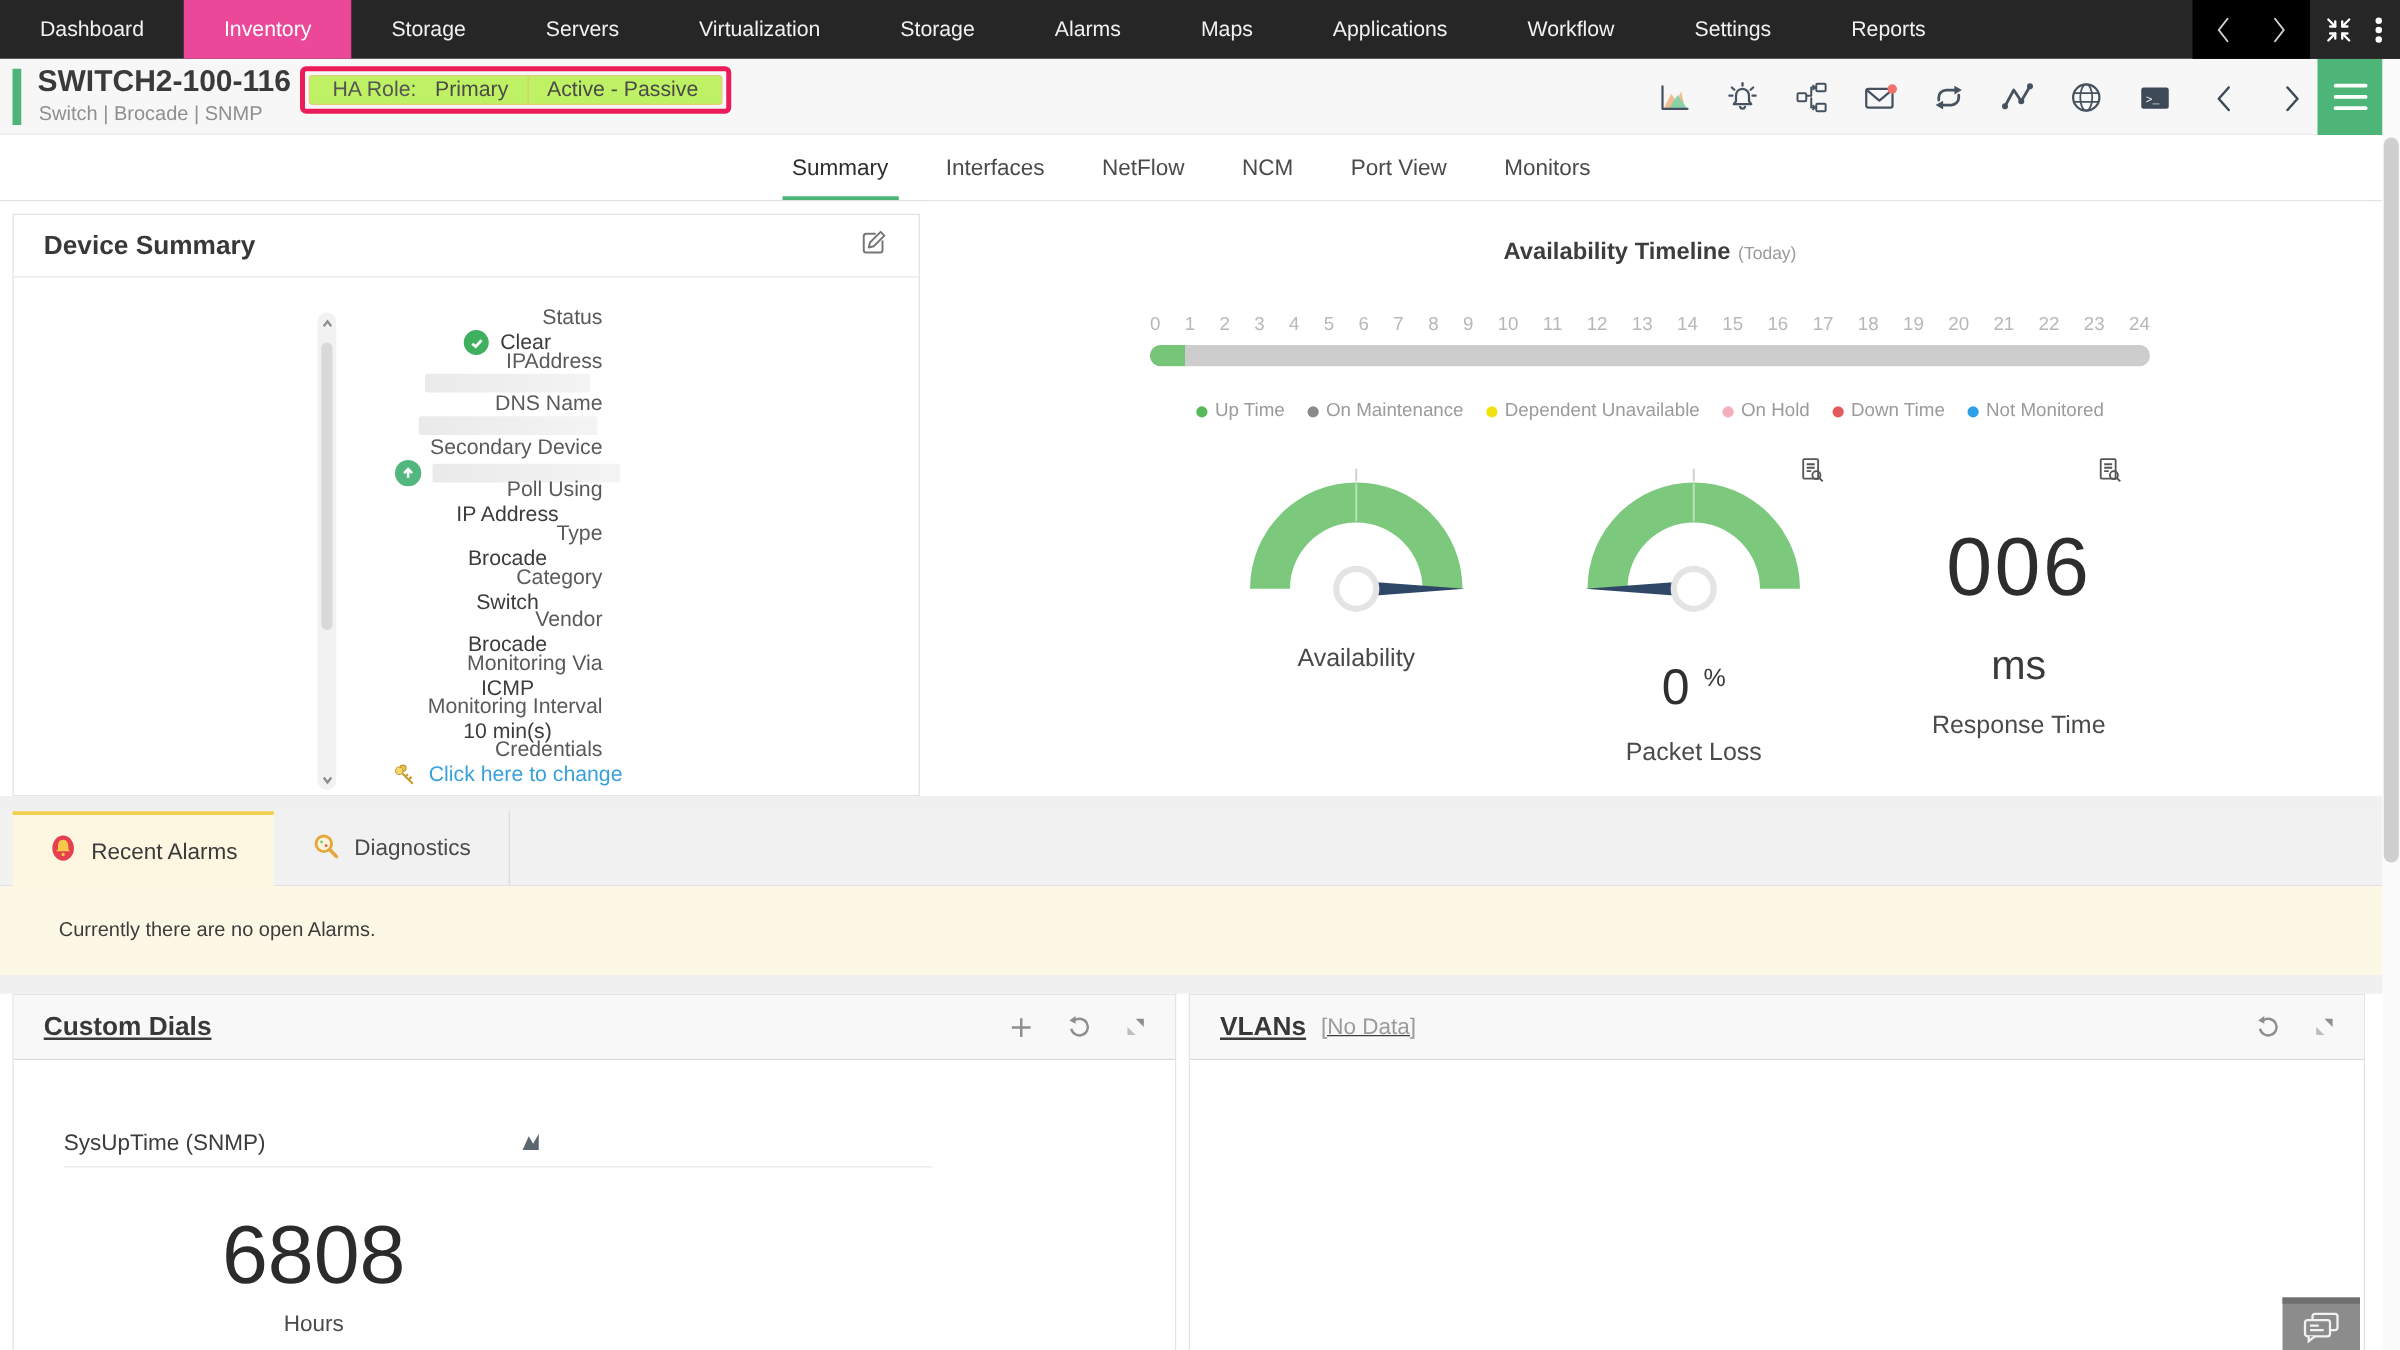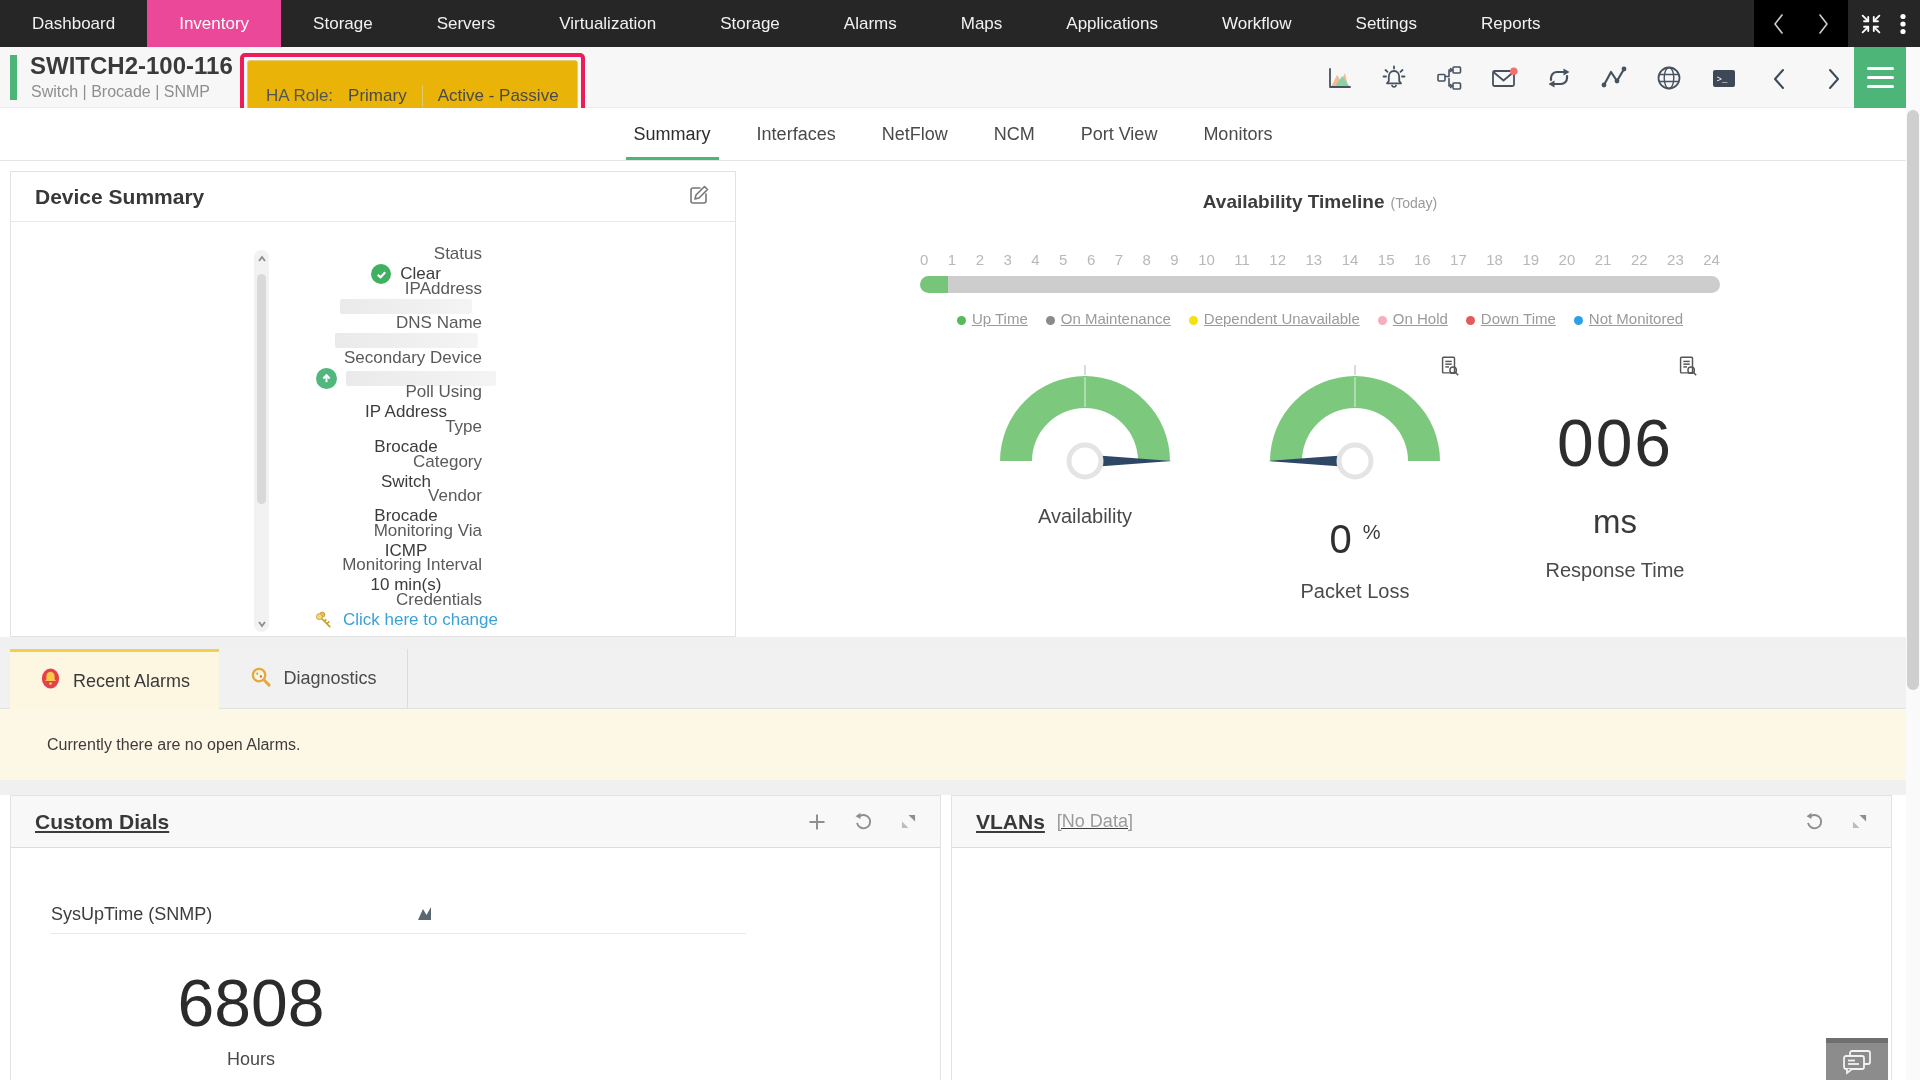--- a/index.html
+++ b/index.html
@@ -14,21 +14,21 @@
   .nav-right { position:absolute; right:0; top:0; height:47px; display:flex; align-items:center; background:#262626; }
   .nav-chevbox { background:#000; height:47px; display:flex; align-items:center; padding:0 12px; gap:18px; }
   .nav-ico { width:26px; height:26px; display:flex; align-items:center; justify-content:center; cursor:pointer; }
 
   
   #header { position:absolute; top:47px; left:0; right:0; height:61px; background:#f7f7f8; border-bottom:1px solid #ececec; }
   #accent { position:absolute; left:10px; top:8px; width:7px; height:45px; background:#4cb577; }
   #dev-title { position:absolute; left:30px; top:5px; font-size:24px; font-weight:bold; color:#3a3a3a; }
   #dev-sub { position:absolute; left:31px; top:36px; font-size:16px; color:#8f8f8f; }
   #ha-box { position:absolute; left:240px; top:6px; border:4px solid #ec1c5a; border-radius:5px; padding:3px; background:#f7f7f8; }
-  #ha-inner { background:#eab308; border:1px solid #e3cd78; border-radius:3px; padding:24px 18px; font-size:17px; color:#4a4a4a; display:flex; align-items:center; gap:15px; }
+  #ha-inner { background:#bef264; border:1px solid #e3cd78; border-radius:3px; padding:0 18px; font-size:17px; color:#4a4a4a; display:flex; align-items:center; gap:15px; }
   .ha-div { width:1px; height:22px; background:#e0ca70; }
   #hicons { position:absolute; right:72px; top:0; height:61px; display:flex; align-items:center; gap:27px; }
   .hicon { width:28px; height:28px; cursor:pointer; position:relative; }
   #hamburger { position:absolute; right:14px; top:0; width:52px; height:61px; background:#4cb577; display:flex; flex-direction:column; align-items:center; justify-content:center; gap:6px; cursor:pointer; }
   #hamburger span { width:27px; height:3px; background:#fff; border-radius:2px; }
 
   
   #tabbar { position:absolute; top:108px; left:0; right:14px; height:53px; background:#fff; border-bottom:1px solid #e4e4e4; display:flex; justify-content:center; gap:46px; }
   .tab { line-height:52px; font-size:18px; color:#4a4a4a; position:relative; cursor:pointer; white-space:nowrap; }
   .tab.active { color:#2d2d2d; }
@@ -53,21 +53,21 @@
   .sarrow { position:absolute; left:0; width:15px; height:15px; display:flex; align-items:center; justify-content:center; cursor:pointer; }
   .sarrow svg { width:10px; height:10px; stroke:#8d8d8d; stroke-width:1.8; fill:none; }
 
   
   #avail { position:absolute; left:745px; top:161px; width:1150px; height:476px; background:#fff; }
   #avail-title { text-align:center; margin-top:30px; font-size:19px; font-weight:bold; color:#3d3d3d; }
   #avail-title .today { font-size:14px; font-weight:normal; color:#9a9a9a; margin-left:6px; }
   #hours-row { width:800px; margin:38px auto 0; display:flex; justify-content:space-between; font-size:15px; color:#b8b8b8; }
   #tl-bar { width:800px; margin:8px auto 0; height:17px; background:#cdcdcd; border-radius:9px; overflow:hidden; }
   #tl-seg { height:100%; background:#76c578; border-radius:9px 0 0 9px; }
-  #legend-row { width:900px; margin:17px auto 0; display:flex; justify-content:center; align-items:center; gap:18px; font-size:15px; color:#9b9b9b; white-space:nowrap;text-decoration:underline; }
+  #legend-row { width:900px; margin:27px auto 0; display:flex; justify-content:center; align-items:center; gap:18px; font-size:15px; color:#9b9b9b; white-space:nowrap; }
   .ldot { width:9px; height:9px; border-radius:50%; display:inline-block; margin-right:6px; vertical-align:middle; }
   #gauges { margin-top:34px; display:flex; padding-left:205px; }
   .gcell { width:270px; text-align:center; position:relative; }
   .gauge { width:200px; height:122px; }
   .gvalue { margin-top:30px; font-size:40px; color:#2f2f2f; }
   .gvalue sup { font-size:20px; color:#3a3a3a; }
   .glabel { margin-top:18px; font-size:20px; color:#4a4a4a; }
   .rt-number { margin-top:44px; font-size:66px; color:#2d2d2d; letter-spacing:2px; }
   .rt-unit { margin-top:22px; font-size:33px; color:#3a3a3a; }
   .report-btn { position:absolute; top:-6px; cursor:pointer; }

